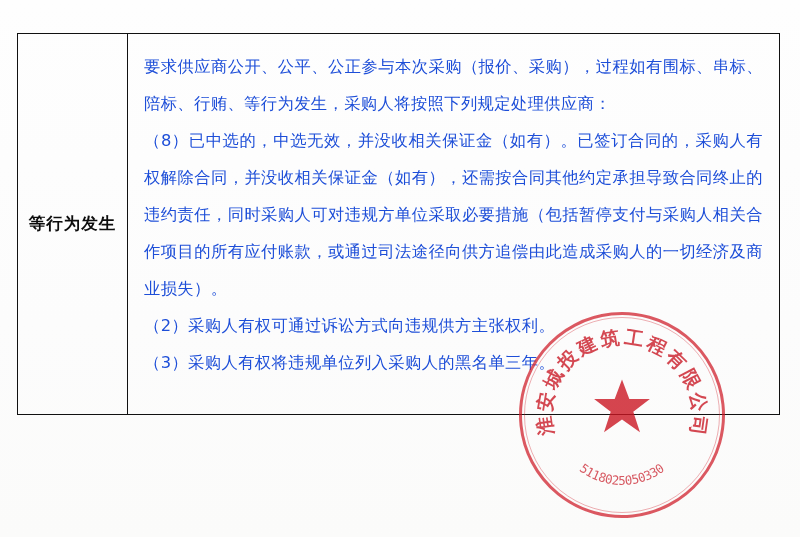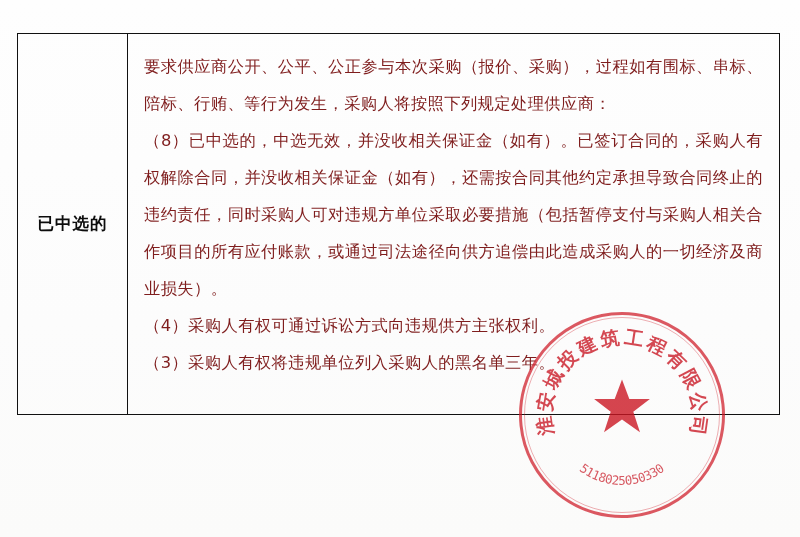--- a/index.html
+++ b/index.html
@@ -57,21 +57,21 @@
   }
   .cell-body {
     flex: 1;
     box-sizing: border-box;
     padding: 14px 16px 10px 16px;
     position: relative;
   }
   .para {
     font-size: 16.3px;
     line-height: 37px;
-    color: #7f1d1d;
+    color: #1d4ed8;
     letter-spacing: 0.4px;
     text-align: justify;
     text-justify: inter-character;
     margin: 0;
     font-family: "DejaVu Sans", sans-serif;
   }
   .para + .para {
     margin-top: 0;
   }
 
@@ -145,25 +145,25 @@
     color: rgba(200, 20, 33, 0.7);
     font-family: "DejaVu Sans Mono", monospace;
   }
 </style>
 </head>
 <body>
 
 <div id="page">
 
   <div class="doc-table">
-    <div class="cell-label">已中选的</div>
+    <div class="cell-label">等行为发生</div>
     <div class="cell-body">
       <p class="para">要求供应商公开、公平、公正参与本次采购（报价、采购），过程如有围标、串标、陪标、行贿、等行为发生，采购人将按照下列规定处理供应商：</p>
       <p class="para">（8）已中选的，中选无效，并没收相关保证金（如有）。已签订合同的，采购人有权解除合同，并没收相关保证金（如有），还需按合同其他约定承担导致合同终止的违约责任，同时采购人可对违规方单位采取必要措施（包括暂停支付与采购人相关合作项目的所有应付账款，或通过司法途径向供方追偿由此造成采购人的一切经济及商业损失）。</p>
-      <p class="para">（4）采购人有权可通过诉讼方式向违规供方主张权利。</p>
+      <p class="para">（2）采购人有权可通过诉讼方式向违规供方主张权利。</p>
       <p class="para">（3）采购人有权将违规单位列入采购人的黑名单三年。</p>
     </div>
   </div>
 
   <div class="seal">
     <div class="seal-ring"></div>
     <div class="seal-ring-inner"></div>
     <div class="seal-text" id="seal-arc-text">
         <span class="seal-char" style="transform: translate(-77.2px, 10.9px) rotate(-98deg);">淮</span>
         <span class="seal-char" style="transform: translate(-76.9px, -13.3px) rotate(-80.2deg);">安</span>

